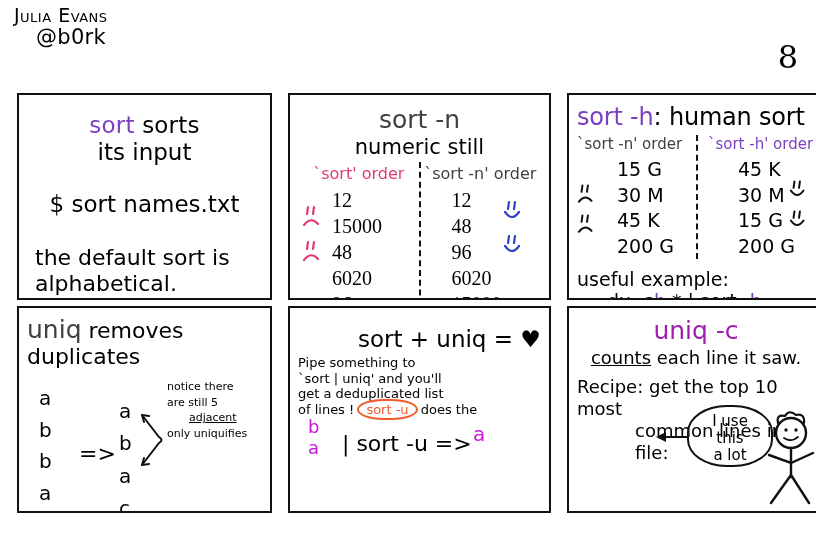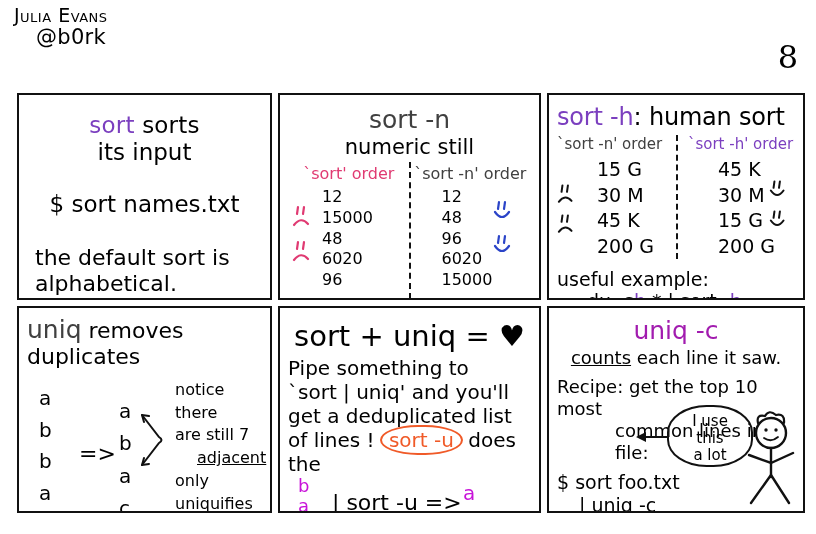--- a/index.html
+++ b/index.html
@@ -33,21 +33,21 @@
     font-family: "DejaVu Serif", serif;
   }
 
   
   .grid {
     position: absolute; left: 17px; top: 93px;
     width: 782px; height: 428px;
     display: grid;
     grid-template-columns: 255px 263px 258px;
     grid-template-rows: 207px 207px;
-    gap: 6px 6px;
+    gap: 6px 16px;
   }
   .panel {
     border: 2.5px solid #111;
     background: #fff;
     position: relative;
     overflow: hidden;
     padding: 6px 8px;
   }
 
   
@@ -63,21 +63,21 @@
   .p1 .l2 { font-size: 23px; margin-top: 1px; }
   .p1 .cmd { font-size: 23px; margin-top: 26px; }
   .p1 .note { font-size: 22px; margin-top: 28px; text-align: left; padding-left: 8px; line-height: 1.18; }
 
   
   .p2 .hd  { text-align: center; font-size: 25px; margin-top: 4px; }
   .p2 .sub { text-align: center; font-size: 21px; margin-top: 1px; }
   .p2 .cols { display: flex; margin-top: 5px; position: relative; }
   .p2 .col { flex: 1; }
   .p2 .colhd { font-size: 16px; text-align: center; }
-  .p2 .vals { font-size: 16px; line-height: 1.30; padding-left: 34px; margin-top: 4px; }
+  .p2 .vals { font-size: 20px; line-height: 1.30; padding-left: 34px; margin-top: 4px; font-family: Liberation Serif, serif; }
   .p2 .vals.right { padding-left: 32px; }
   .divider-dash {
     position: absolute; left: 50%; top: -2px; bottom: -8px;
     border-left: 2.5px dashed #111; transform: translateX(-1px);
   }
   .face { position: absolute; font-size: 20px; line-height: 1; }
 
   
   .p3 .hd { font-size: 24px; margin-top: 2px; letter-spacing: -0.2px; }
   .p3 .cols { display: flex; position: relative; margin-top: 4px; }
@@ -92,27 +92,27 @@
     position: absolute; left: 50%; top: 0px; height: 124px;
     border-left: 2.5px dashed #111;
   }
 
   
   .p4 .hd { font-size: 22px; margin-top: 1px; }
   .p4 .body { position: relative; height: 166px; }
   .p4 .colA { position: absolute; left: 12px; top: 14px; font-size: 20px; line-height: 1.58; }
   .p4 .arrowA { position: absolute; left: 52px; top: 72px; font-size: 22px; }
   .p4 .colB { position: absolute; left: 92px; top: 26px; font-size: 20px; line-height: 1.62; }
-  .p4 .note { position: absolute; left: 148px; top: 10px; font-size: 16px; line-height: 1.42; }
+  .p4 .note { position: absolute; left: 140px; top: 10px; font-size: 11px; line-height: 1.42; }
   .p4 .note u { text-decoration: underline; }
   .p4 .dblarrow { position: absolute; left: 112px; top: 40px; width: 30px; height: 62px; }
 
   
-  .p5 .hd { text-align: center; font-size: 29px; margin-top: 5px; }
-  .p5 .para { font-size: 20px; line-height: 1.20; margin-top: 3px; }
+  .p5 .hd { text-align: right; font-size: 23px; margin-top: 12px; }
+  .p5 .para { font-size: 13px; line-height: 1.20; margin-top: 3px; }
   .p5 .circ {
     display: inline-block; position: relative; color: #f05a28;
     padding: 0 8px;
   }
   .p5 .circ::before {
     content: ""; position: absolute; left: -1px; right: -1px; top: -3px; bottom: -3px;
     border: 2px solid #f05a28; border-radius: 50%/55%;
   }
   .p5 .ex { position: relative; height: 68px; margin-top: 2px; }
   .p5 .ex .stackL { position: absolute; left: 10px; top: -2px; font-size: 18px; line-height: 1.12; }
@@ -295,21 +295,21 @@
           <div>a</div>
           <div>c</div>
         </div>
         <svg class="dblarrow" viewBox="0 0 30 62">
           <path d="M3 6 L20 28 Q25 31 20 34 L3 56" stroke="#111" stroke-width="2" fill="none" stroke-linecap="round"></path>
           <path d="M3 6 L10 7 M3 6 L5 13" stroke="#111" stroke-width="2" fill="none" stroke-linecap="round"></path>
           <path d="M3 56 L10 55 M3 56 L5 49" stroke="#111" stroke-width="2" fill="none" stroke-linecap="round"></path>
         </svg>
         <div class="note">
           <div>notice there</div>
-          <div>are still 7</div>
+          <div>are still 5</div>
           <div style="padding-left:22px;"><u>adjacent</u></div>
           <div>only uniquifies</div>
 
         </div>
       </div>
     </div>
 
     <div class="panel p5">
       <div class="hd">sort + uniq = ♥</div>
       <div class="para">
@@ -332,25 +332,20 @@
         </div>
       </div>
     </div>
 
     <div class="panel p6">
       <div class="hd c-orange">uniq -c</div>
       <div class="sub"><u>counts</u><span> each line it saw.</span></div>
       <div class="recipe">
         <div>Recipe: get the top 10 most</div>
         <div class="ind">common lines in a file:</div>
-      </div>
-      <div class="cmds">
-        <div>$ sort foo.txt</div>
-        <div class="ind">| uniq -c</div>
-
       </div>
       <div class="figwrap">
         <div class="bubble">
           <div>I use</div>
           <div>this</div>
           <div>a lot</div>
         </div>
         <svg class="bubarrow" width="34" height="16" viewBox="0 0 34 16">
           <path d="M32 8 L5 8" stroke="#111" stroke-width="2.2" fill="none" stroke-linecap="round"></path>
           <path d="M1 8 L11 3 L11 13 Z" fill="#111"></path>

